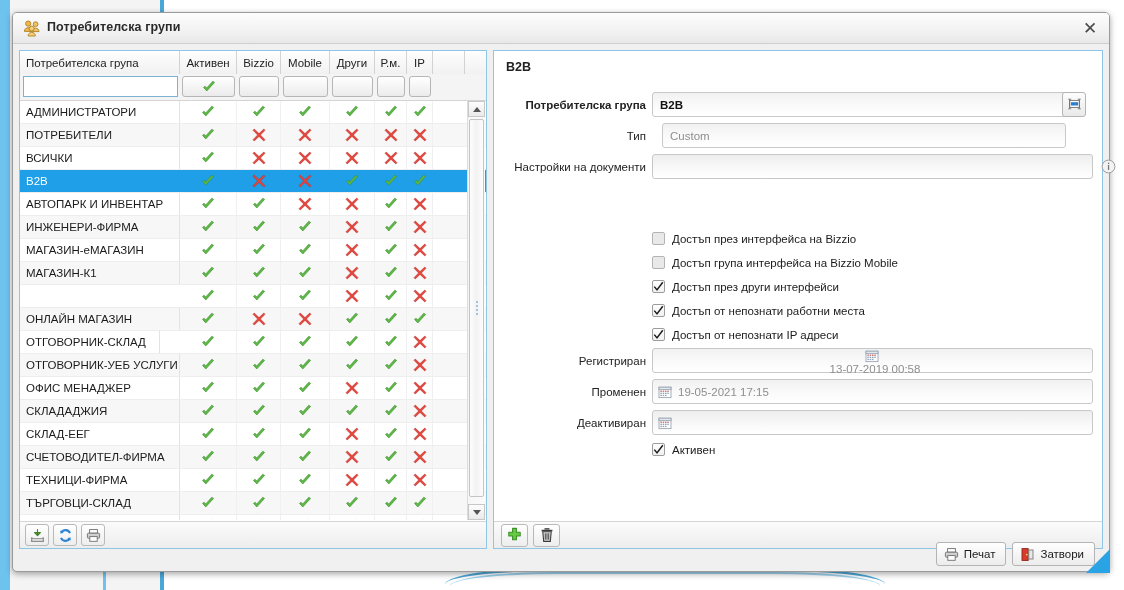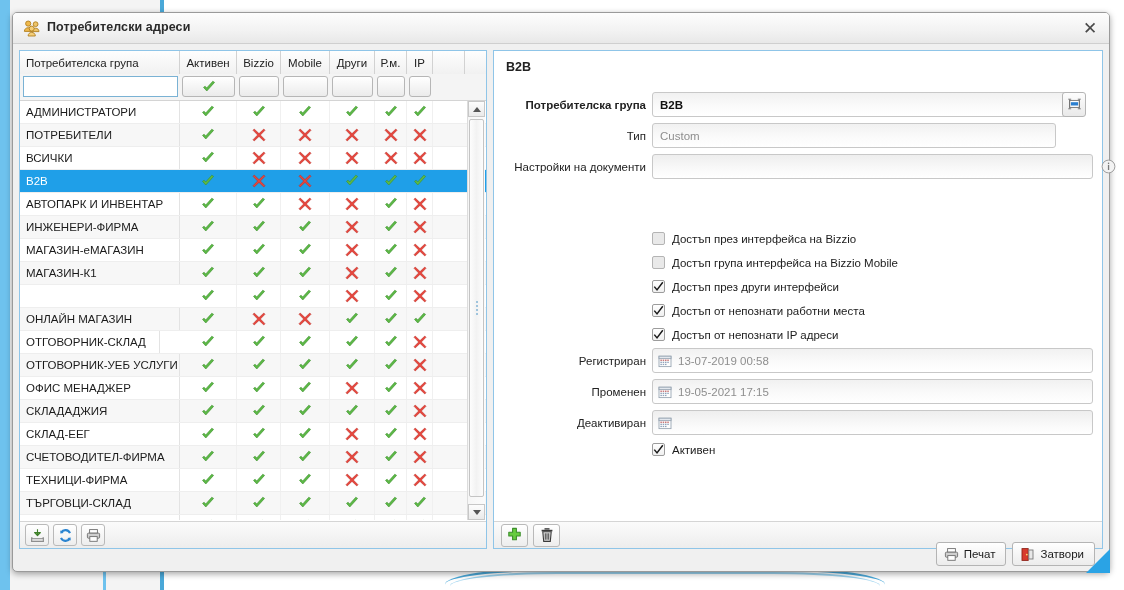--- a/index.html
+++ b/index.html
@@ -300,21 +300,21 @@
     <span class="title-icon">
       <svg viewBox="0 0 18 18" width="18" height="18">
         <circle cx="5.2" cy="4.6" r="2.6" fill="#f0b94c" stroke="#b07f20" stroke-width=".9"></circle>
         <path d="M1.4 12.4c0-2.3 1.7-3.7 3.8-3.7s3.8 1.4 3.8 3.7z" fill="#f0b94c" stroke="#b07f20" stroke-width=".9"></path>
         <circle cx="12.6" cy="5.2" r="2.4" fill="#edc468" stroke="#b07f20" stroke-width=".9"></circle>
         <path d="M9.2 12.6c0-2.1 1.5-3.4 3.4-3.4s3.4 1.3 3.4 3.4z" fill="#edc468" stroke="#b07f20" stroke-width=".9"></path>
         <circle cx="8.7" cy="9.6" r="2.5" fill="#f5cf7a" stroke="#b07f20" stroke-width=".9"></circle>
         <path d="M5.1 17c0-2.2 1.6-3.6 3.6-3.6s3.6 1.4 3.6 3.6z" fill="#f5cf7a" stroke="#b07f20" stroke-width=".9"></path>
       </svg>
     </span>
-    <span class="title-text">Потребителски адреси</span>
+    <span class="title-text">Потребителска групи</span>
     <span class="close-btn">✕</span>
   </div>
 
   <div class="body-area">
 
     <div class="grid-panel">
 
       <div class="grid-header">
         <div class="hcell" style="left:0;width:160px;">Потребителска група</div>
         <div class="hcell ctr" style="left:160px;width:57px;">Активен</div>
@@ -1033,21 +1033,21 @@
           <svg width="15" height="15" viewBox="0 0 15 15">
             <rect x="2.6" y="3.4" width="9.8" height="7" fill="#fff" stroke="#6f6f6f" stroke-width=".9"></rect>
             <rect x="3.9" y="5.2" width="7.2" height="3.3" fill="#2a7fd0"></rect>
             <path d="M1.2 2.2h3M1.2 11.8h3M10.8 2.2h3M10.8 11.8h3M2.7 2.2v9.6M12.3 2.2v9.6" stroke="#6f6f6f" stroke-width=".85"></path>
           </svg>
         </div>
       </div>
 
       <div class="frm-row" style="top:72px;">
         <div class="frm-label" style="left:0;width:152px;">Тип</div>
-        <div class="frm-input ph" style="left:158px;width:404px;">Custom</div>
+        <div class="frm-input ph" style="left:168px;width:404px;">Custom</div>
       </div>
 
       <div class="frm-row" style="top:103px;">
         <div class="frm-label" style="left:0;width:152px;">Настройки на документи</div>
         <div class="frm-input empty" style="left:158px;width:441px;"></div>
         <span class="info-ico" style="left:607px;top:5px;">
           <svg width="15" height="15" viewBox="0 0 15 15">
             <circle cx="7.5" cy="7.5" r="6.4" fill="#f3f3f3" stroke="#9e9e9e" stroke-width="1"></circle>
             <rect x="6.9" y="6" width="1.3" height="5" fill="#7a7a7a"></rect>
             <rect x="6.9" y="3.6" width="1.3" height="1.5" fill="#7a7a7a"></rect>
@@ -1083,21 +1083,21 @@
         <span class="chkbox">
           <svg width="11" height="11" viewBox="0 0 11 11">
               <path d="M1.3 5.6 4 8.9 9.8 1.3" fill="none" stroke="#1a1a1a" stroke-width="1.5"></path>
             </svg>
         </span>
         <span class="chk-label">Достъп от непознати IP адреси</span>
       </div>
 
       <div class="frm-row" style="top:297px;">
         <div class="frm-label" style="left:0;width:152px;">Регистриран</div>
-        <div class="frm-input ph" style="left:158px;width:441px;padding-left:5px;">
+        <div class="frm-input ph" style="left:158px;width:441px;padding-left:5px;flex-direction:column;">
           <span class="cal-ico">
             <svg width="14" height="14" viewBox="0 0 14 14">
               <rect x="1" y="2.2" width="12" height="10.4" fill="#fdfdfd" stroke="#9aa7b4" stroke-width=".9"></rect>
               <rect x="1" y="2.2" width="12" height="2.4" fill="#e3e8ee" stroke="#9aa7b4" stroke-width=".9"></rect>
               <g fill="#c46a6a">
                   <rect x="2.4" y="5.6" width="1.5" height="1.3"></rect>
                   <rect x="4.7" y="5.6" width="1.5" height="1.3"></rect>
                   <rect x="7" y="5.6" width="1.5" height="1.3"></rect>
                   <rect x="9.3" y="5.6" width="1.5" height="1.3"></rect>
                 </g>

